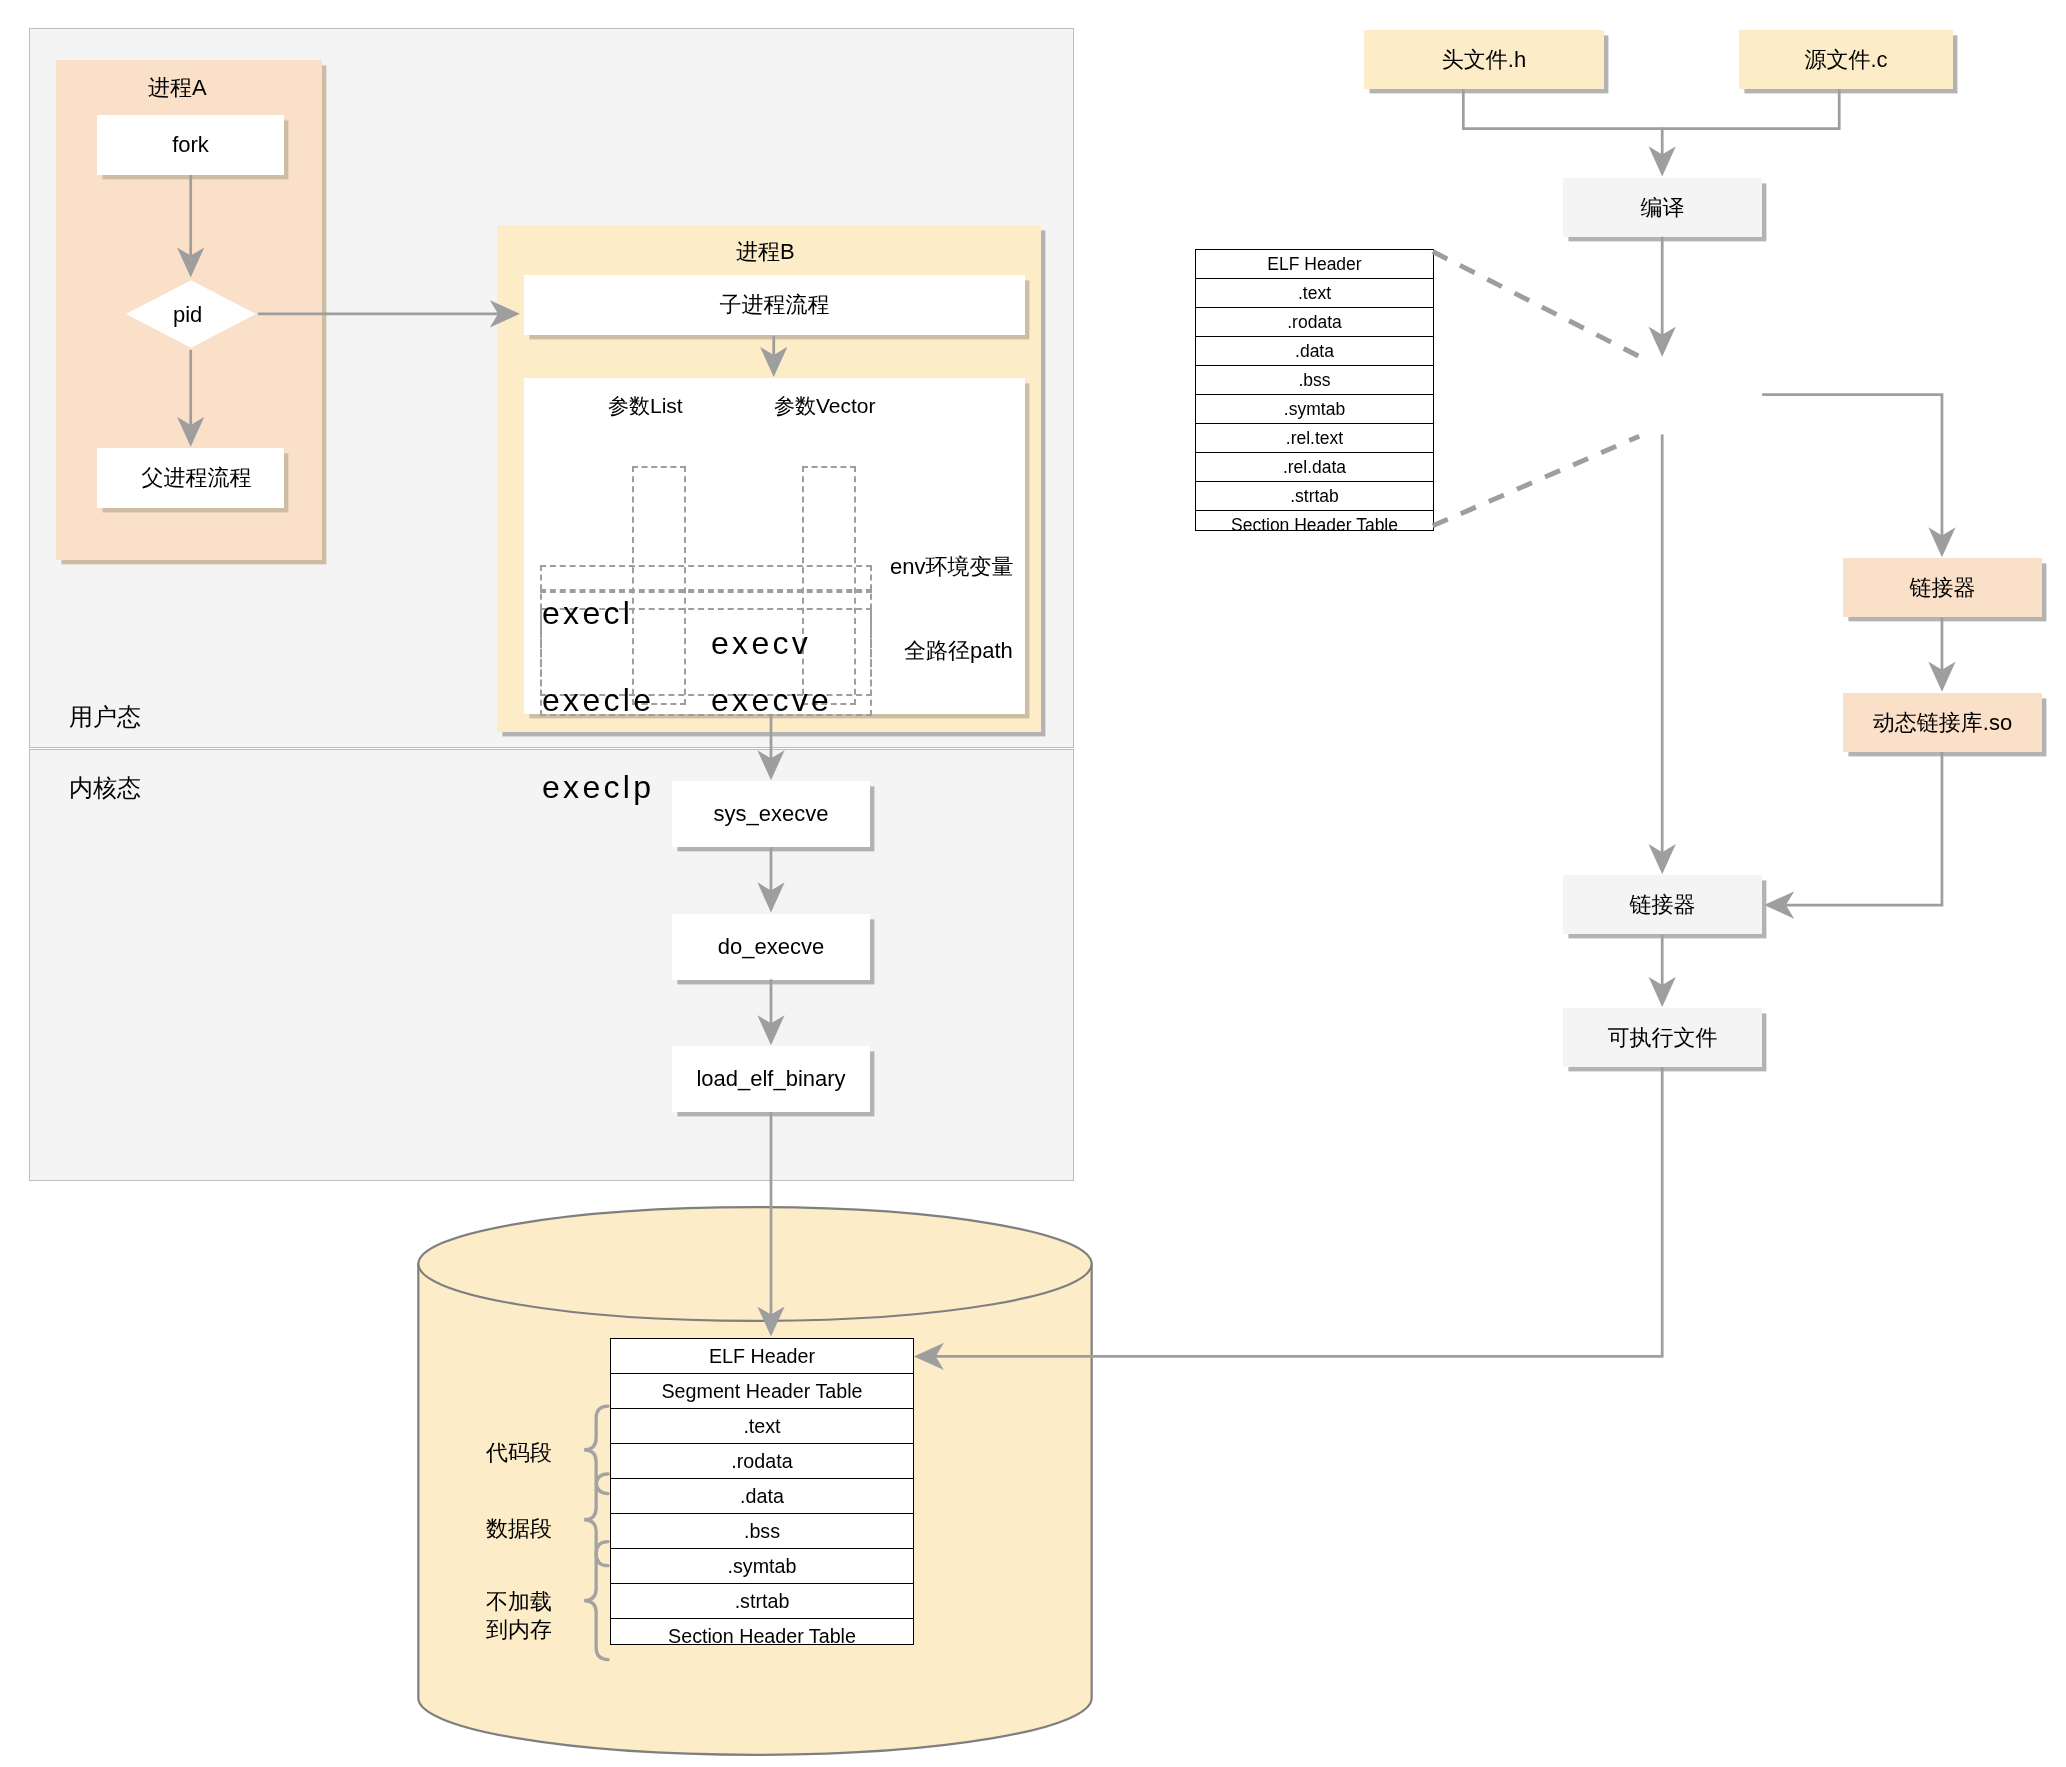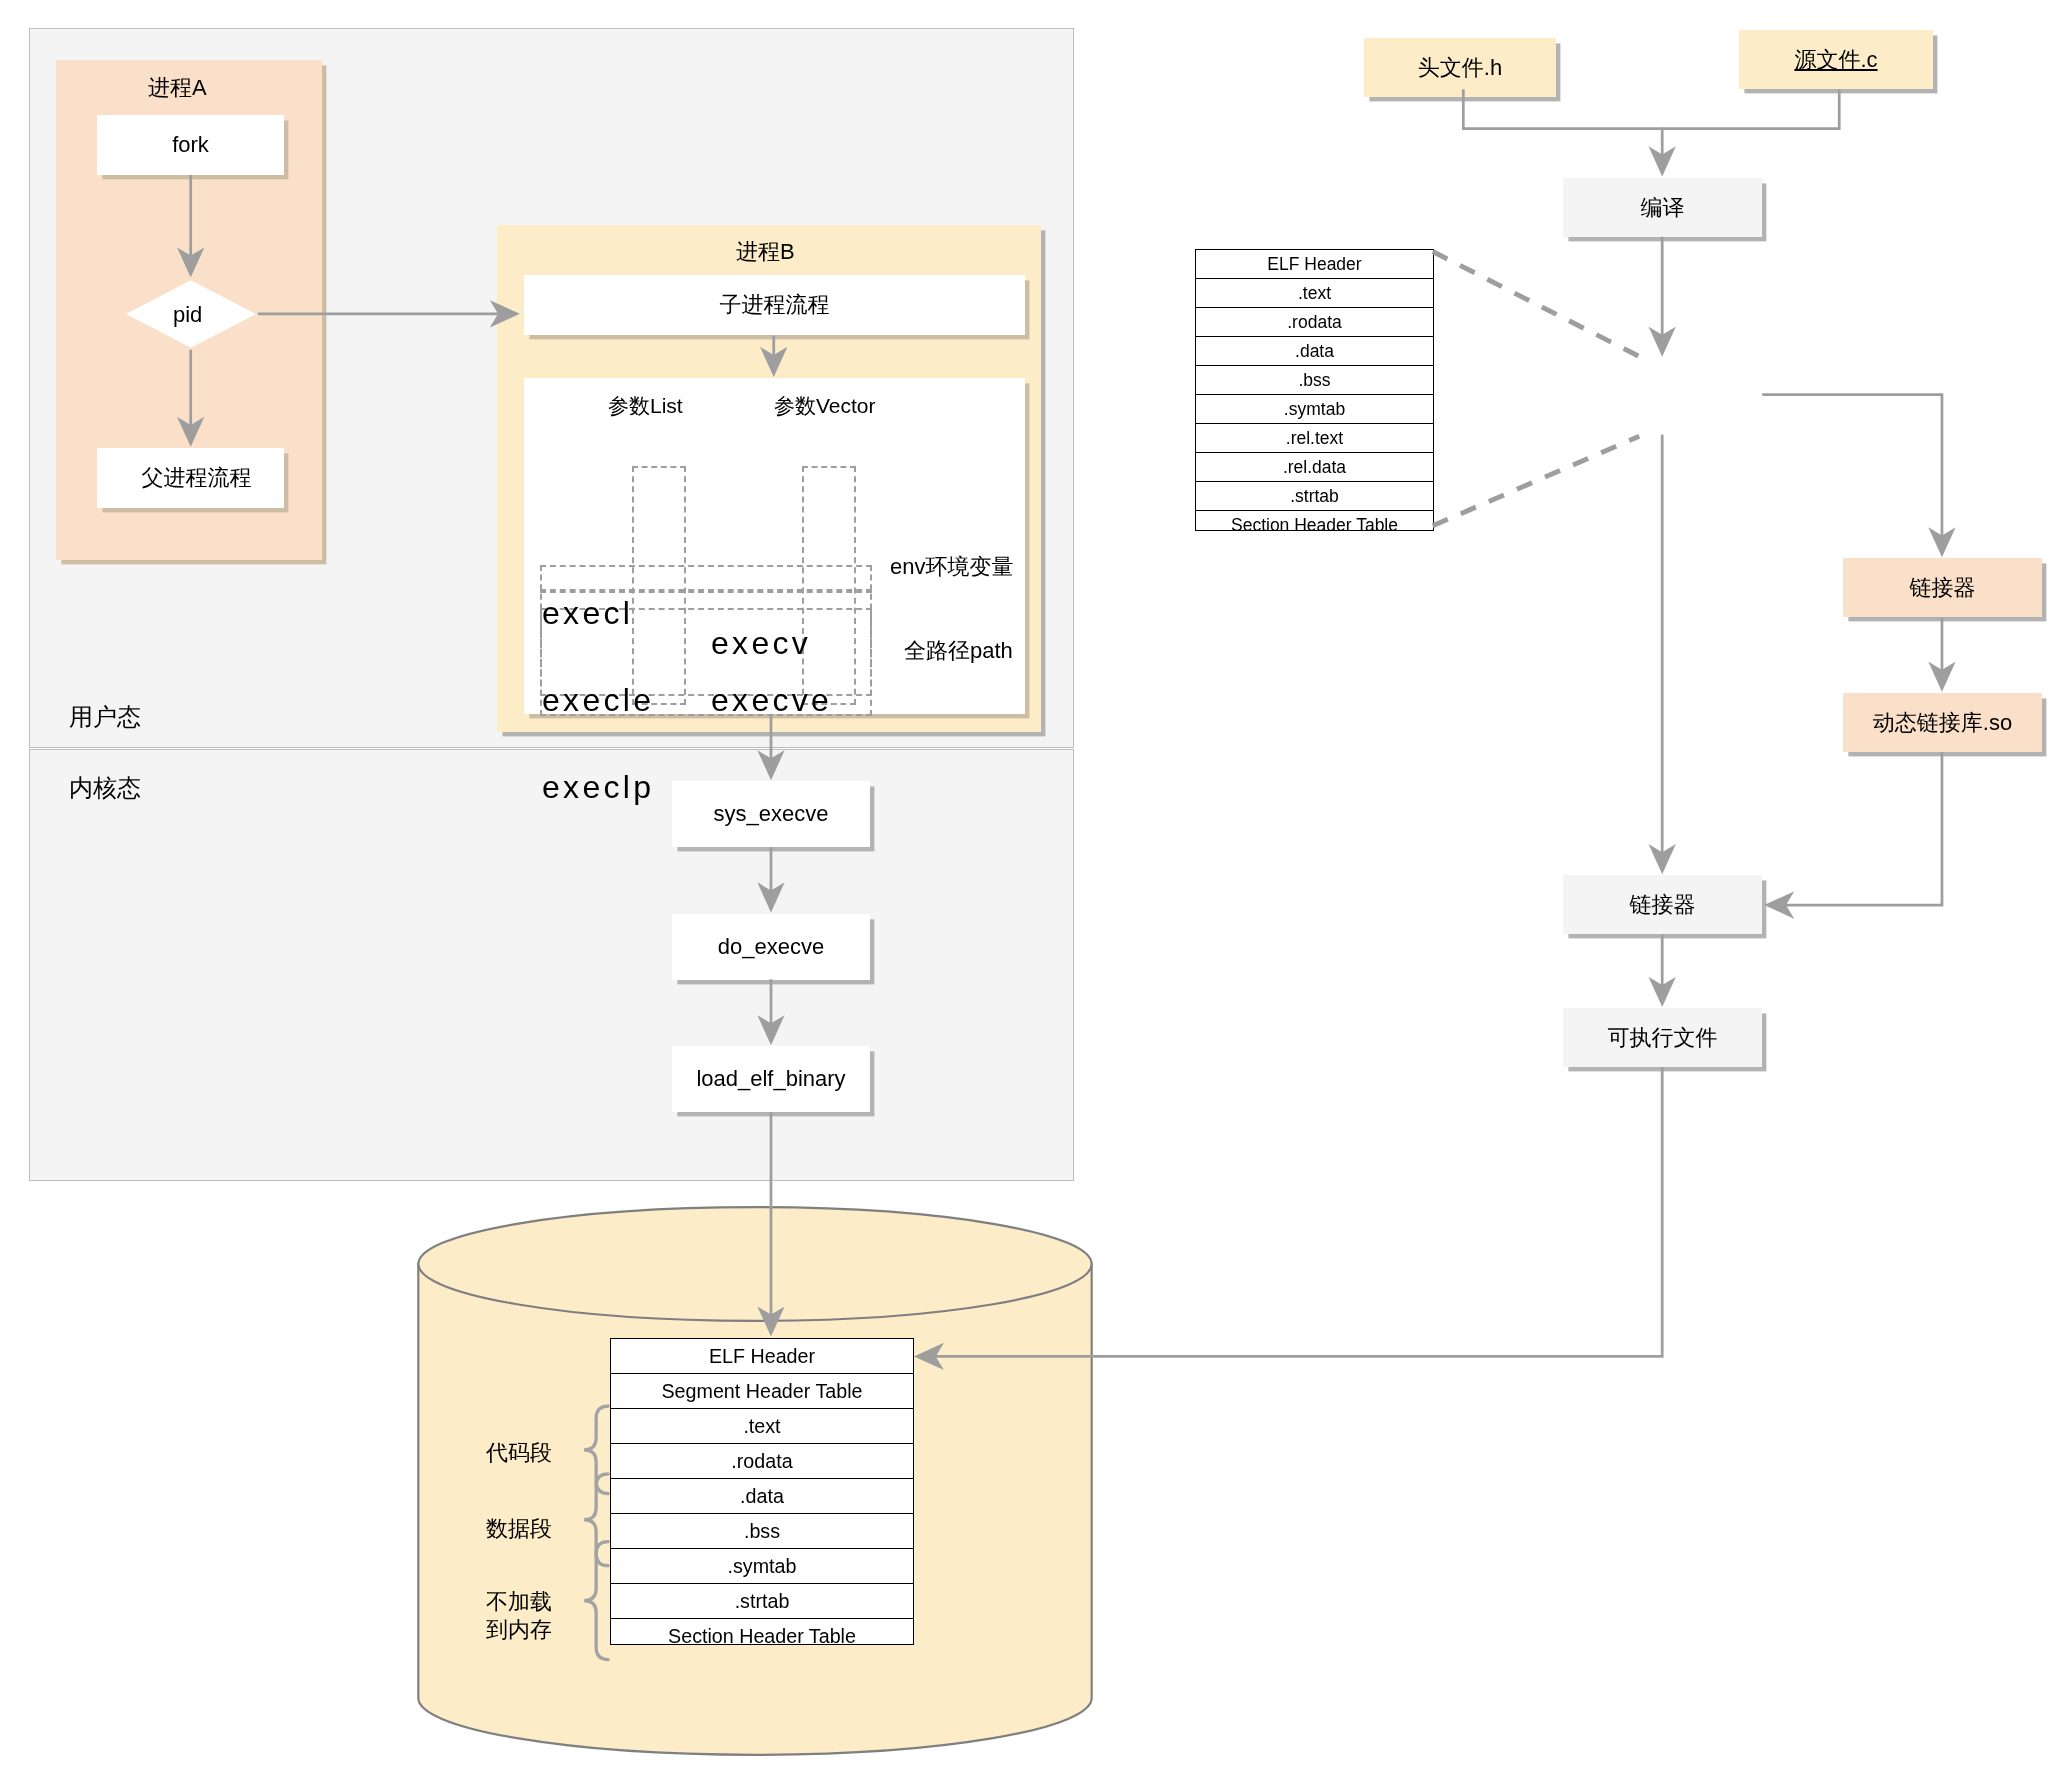--- a/index.html
+++ b/index.html
@@ -80,22 +80,22 @@
   <div class="lbl f58" style="left:711px;top:682px;">execve</div>
   <div class="lbl f58" style="left:542px;top:769px;">execlp</div>
   <div class="lbl f58" style="left:711px;top:769px;">execvp</div>
   <div class="lbl f40" style="left:890px;top:552px;">env环境变量</div>
   <div class="lbl f40" style="left:904px;top:636px;">全路径path</div>
 
   <div class="abs node white sh-gray f40" style="left:672px;top:781px;width:198px;height:66px;">sys_execve</div>
   <div class="abs node white sh-gray f40" style="left:672px;top:914px;width:198px;height:66px;">do_execve</div>
   <div class="abs node white sh-gray f40" style="left:672px;top:1046px;width:198px;height:66px;">load_elf_binary</div>
 
-  <div class="abs node cream sh-gray f40" style="left:1364px;top:38px;width:192px;height:59px;">头文件.h</div>
-  <div class="abs node cream sh-gray f40" style="left:1739px;top:30px;width:194px;height:59px;text-decoration:underline;">源文件.c</div>
+  <div class="abs node cream sh-gray f40" style="left:1364px;top:30px;width:240px;height:59px;">头文件.h</div>
+  <div class="abs node cream sh-gray f40" style="left:1739px;top:30px;width:214px;height:59px;">源文件.c</div>
 
   <div class="abs node grayfill sh-gray f40" style="left:1563px;top:178px;width:199px;height:59px;">编译</div>
 
 
   <div class="abs node peach sh-gray f40" style="left:1843px;top:558px;width:199px;height:59px;">链接器</div>
   <div class="abs node peach sh-gray f40" style="left:1843px;top:693px;width:199px;height:59px;">动态链接库.so</div>
 
   <div class="abs node grayfill sh-gray f40" style="left:1563px;top:875px;width:199px;height:59px;">链接器</div>
   <div class="abs node grayfill sh-gray f40" style="left:1563px;top:1008px;width:199px;height:59px;">可执行文件</div>
 

